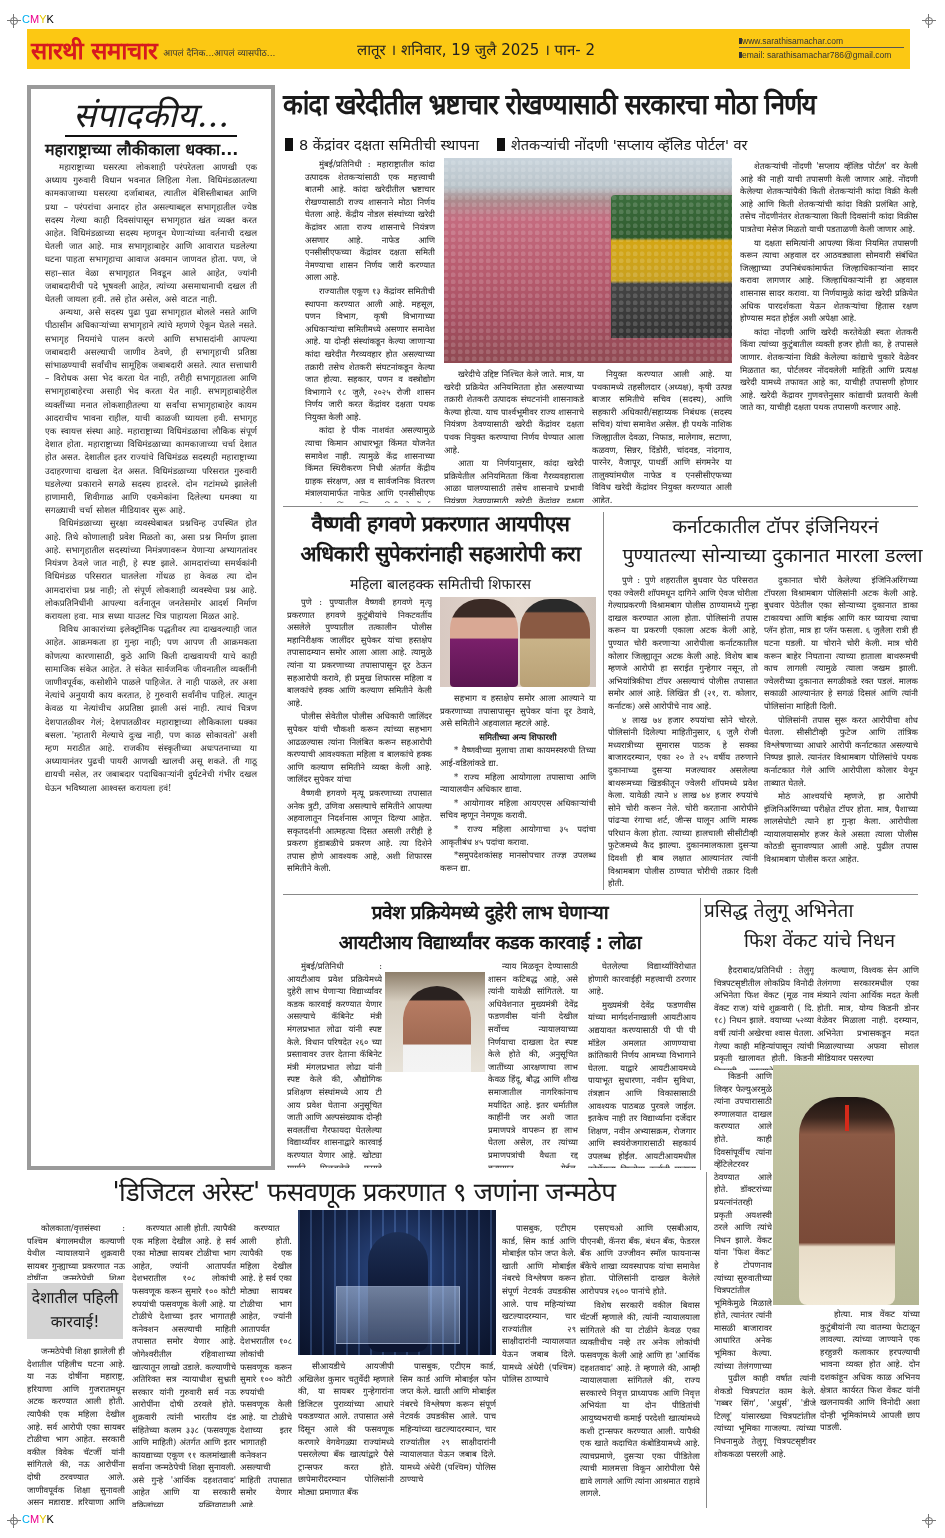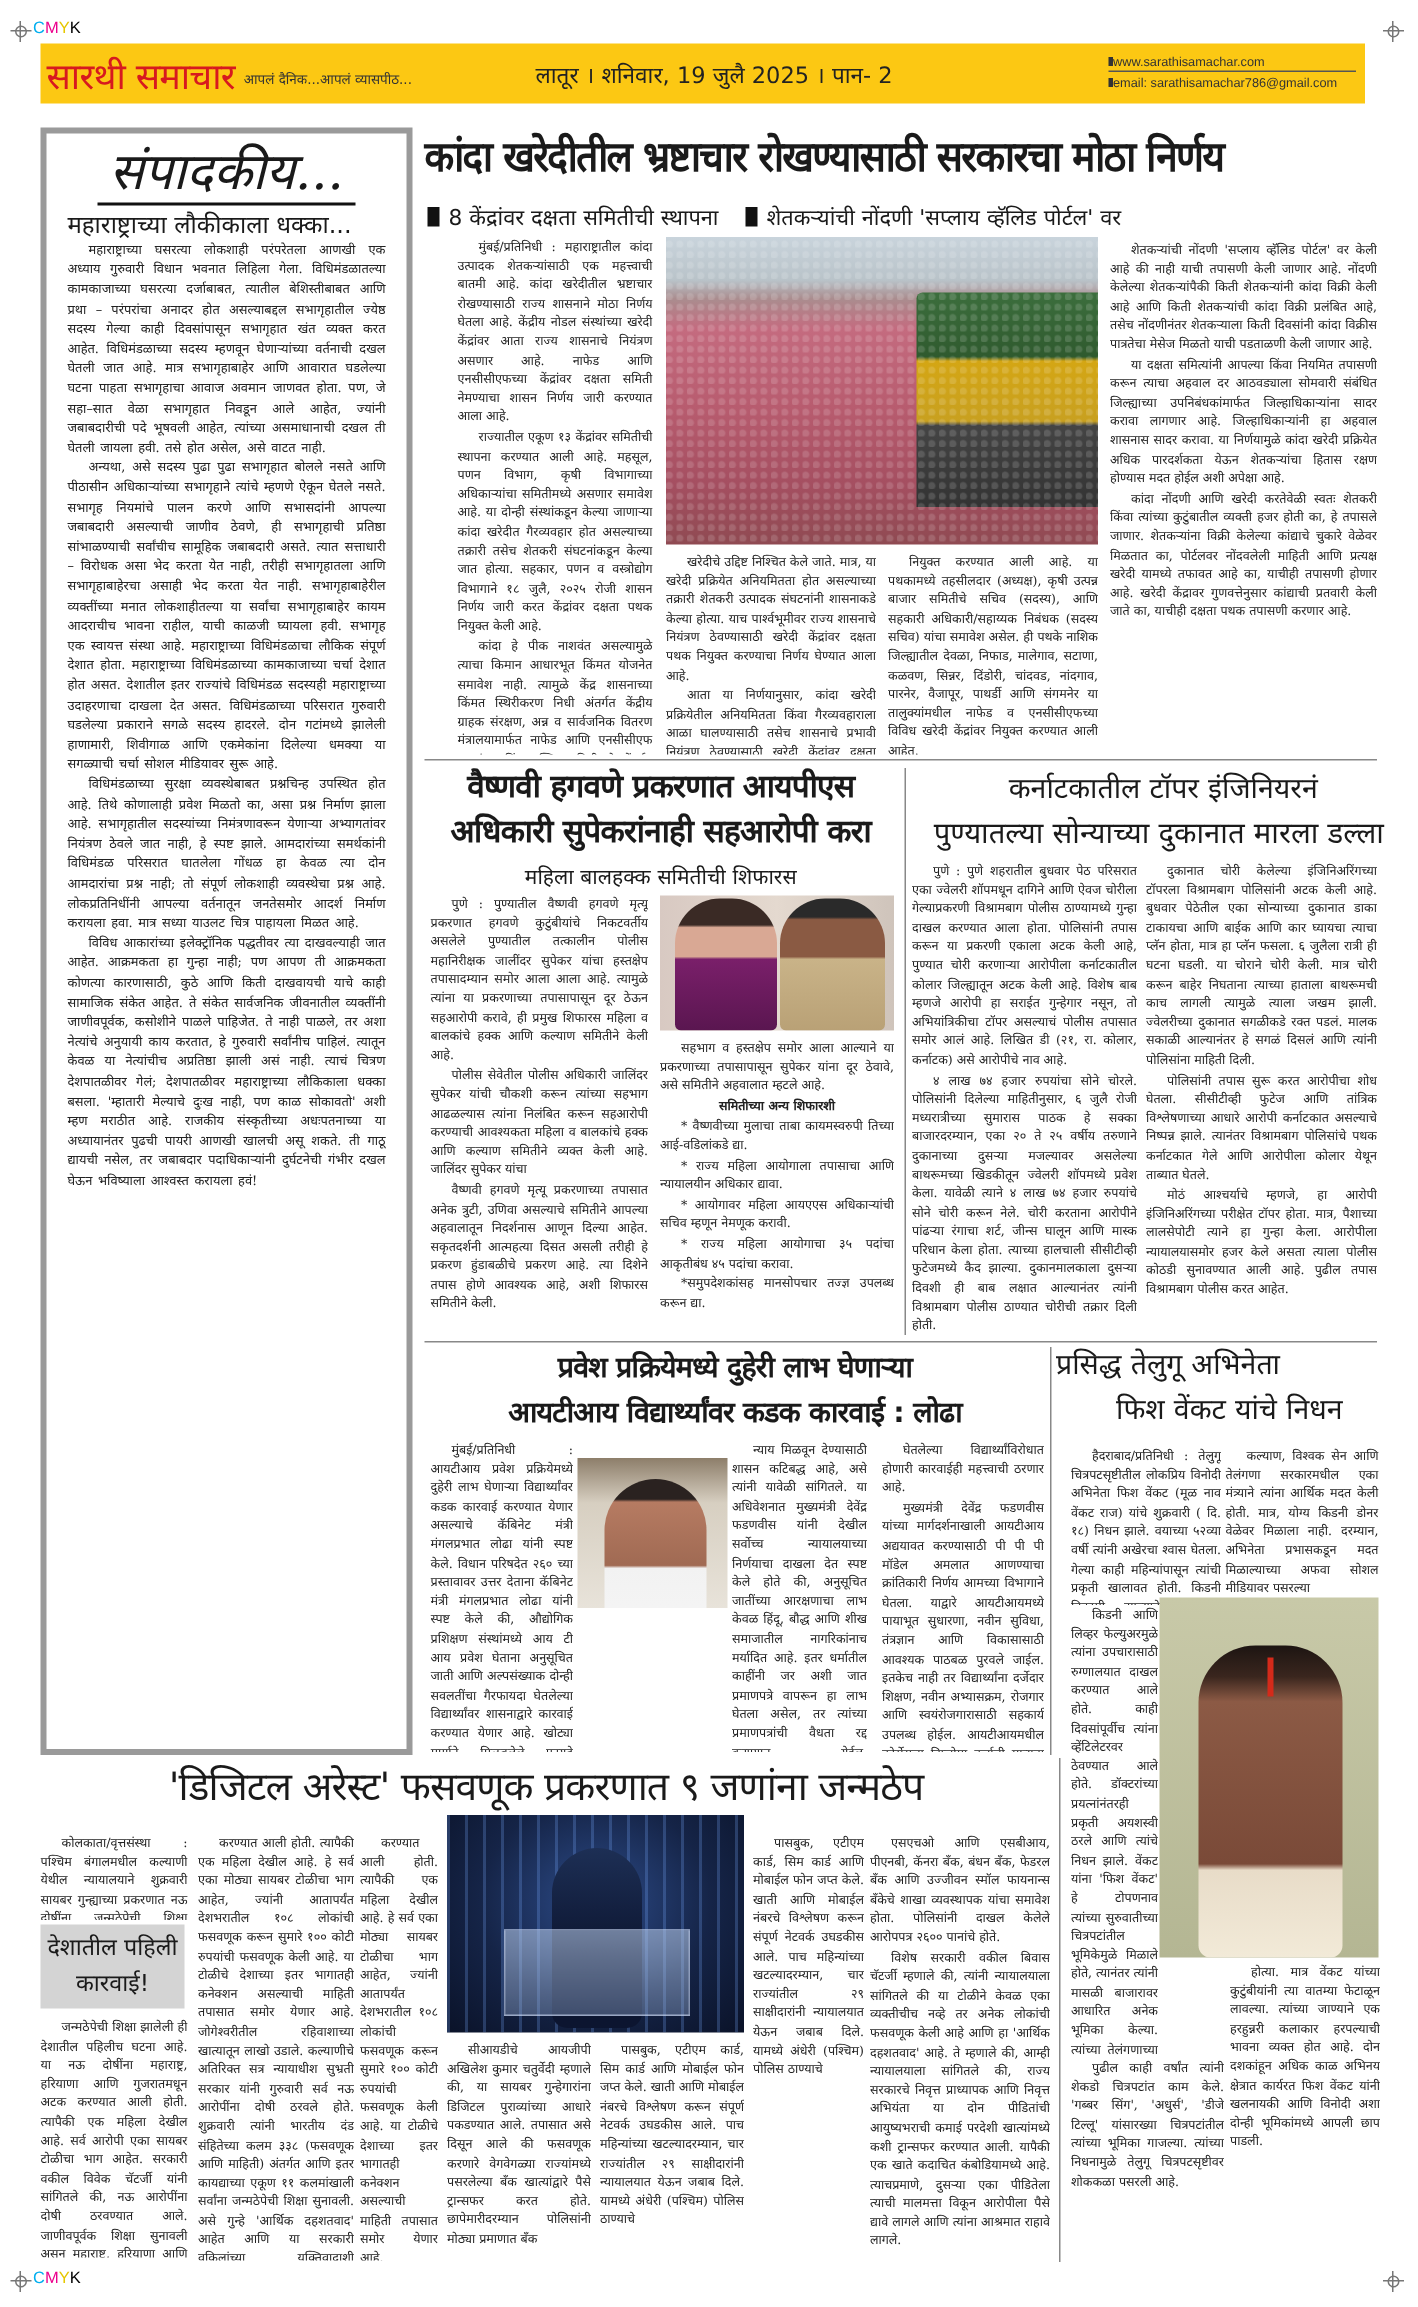--- a/index.html
+++ b/index.html
@@ -7,31 +7,31 @@
   body { position: relative; font-family: "DejaVu Serif", serif; color: #1a1a1a; }
 
   .reg { position: absolute; width: 14px; height: 14px; }
   .reg::before { content: ""; position: absolute; left: 6px; top: 0; width: 1px; height: 14px; background: #777; }
   .reg::after { content: ""; position: absolute; left: 0; top: 6px; width: 14px; height: 1px; background: #777; }
   .reg span { position: absolute; left: 3px; top: 3px; width: 8px; height: 8px; border: 1px solid #777; border-radius: 50%; }
   .cmyk { position: absolute; font-family: "Liberation Sans", sans-serif; font-size: 11px; letter-spacing: 0; }
   .cmyk .c { color: #00aeef; } .cmyk .m { color: #ec008c; } .cmyk .y { color: #e6c700; } .cmyk .k { color: #000; }
 
   .masthead { position: absolute; left: 27px; top: 29px; width: 883px; height: 40px; background: #fcc813; display: flex; align-items: center; }
-  .mast-title { font-family: "DejaVu Sans", sans-serif; font-weight: normal; font-size: 24px; color: #d7191f; margin-left: 4px; letter-spacing: -0.5px; }
+  .mast-title { font-family: "DejaVu Sans", sans-serif; font-weight: bold; font-size: 24px; color: #d7191f; margin-left: 4px; letter-spacing: -0.5px; }
   .mast-tag { font-family: "DejaVu Sans", sans-serif; font-size: 9px; color: #333; margin-left: 6px; margin-top: 6px; }
   .mast-date { font-family: "DejaVu Sans", sans-serif; font-size: 15px; color: #222; position: absolute; left: 330px; top: 10px; }
   .mast-contact { position: absolute; right: 6px; top: 5px; font-family: "Liberation Sans", sans-serif; font-size: 8.5px; color: #333; width: 165px; }
   .mast-contact div { display: flex; align-items: center; gap: 0; height: 14px; }
   .mast-contact div:first-child { border-bottom: 1px solid #555; }
   .mast-contact .sq { width: 3px; height: 6px; background: #333; display: inline-block; }
 
   .editorial { position: absolute; left: 27px; top: 85px; width: 248px; height: 1085px; border: 4px solid #9a9a9a; background: #fff; padding: 6px 14px; }
   .ed-title { font-family: "DejaVu Serif", serif; font-style: italic; font-size: 34px; text-align: center; border-bottom: 2px solid #111; margin: 0 20px 2px; line-height: 40px; }
-  .ed-head { font-family: "DejaVu Sans", sans-serif; font-weight: normal; font-size: 16px; line-height: 22px; }
+  .ed-head { font-family: "DejaVu Sans", sans-serif; font-weight: bold; font-size: 16px; line-height: 22px; }
   .ed-body { font-size: 8.6px; line-height: 13.2px; text-align: justify; text-indent: 14px; color: #222; word-spacing: 1px; }
 
   .main-head { position: absolute; left: 283px; top: 84px; width: 660px; font-family: "DejaVu Sans", sans-serif; font-weight: bold; font-size: 28px; letter-spacing: -1.2px; line-height: 42px; white-space: nowrap; transform: scaleX(0.92); transform-origin: left; }
   .sub-head { position: absolute; left: 285px; top: 134px; width: 660px; font-family: "DejaVu Sans", sans-serif; font-size: 14.5px; white-space: nowrap; display: flex; gap: 18px; }
   .sub-head .bullet { display: inline-block; width: 8px; height: 13px; background: #111; margin-right: 6px; vertical-align: -1px; }
 
   .col { position: absolute; font-size: 8.4px; line-height: 12.6px; text-align: justify; color: #222; overflow: hidden; }
   .col p { text-indent: 14px; margin-bottom: 1px; }
   .col .center { text-align: center; text-indent: 0; font-weight: bold; }
 

